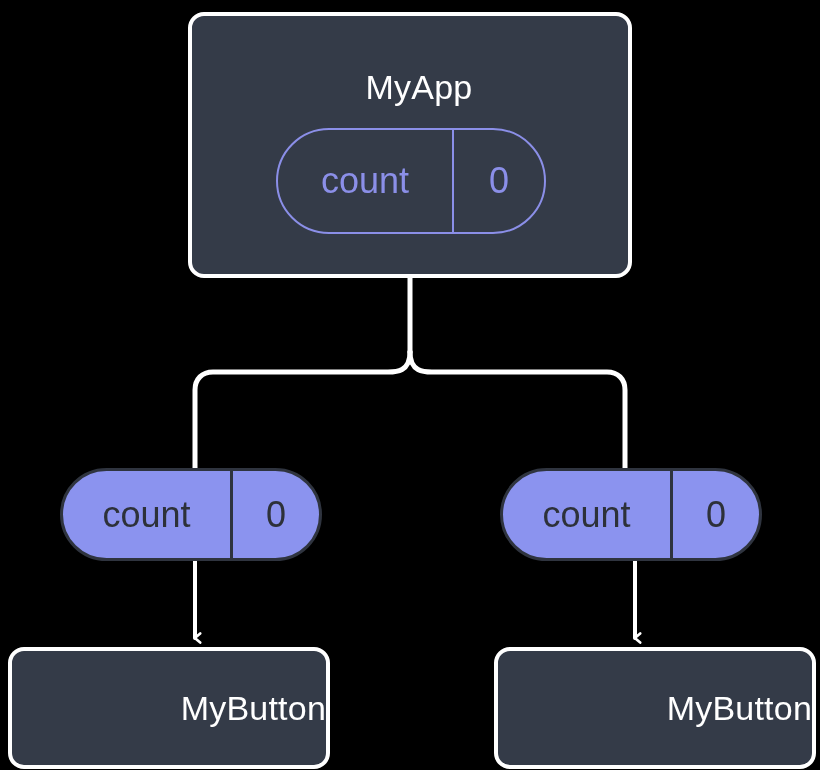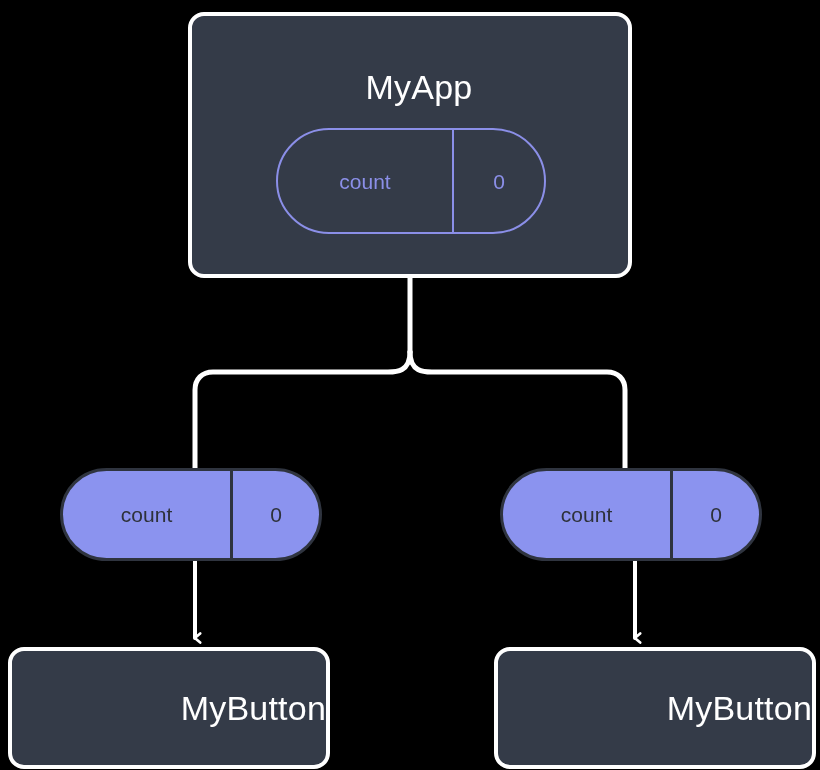--- a/index.html
+++ b/index.html
@@ -75,21 +75,21 @@
     display: flex;
     align-items: stretch;
     border-radius: 999px;
     overflow: hidden;
   }
   .pill .pill-key,
   .pill .pill-val {
     display: flex;
     align-items: center;
     justify-content: center;
-    font-size: 21px;
+    font-size: 36px;
     line-height: 1;
     white-space: nowrap;
   }
 
   
   .pill-outline {
     border: 2px solid #8b8fe8;
     background: transparent;
   }
   .pill-outline .pill-key,

